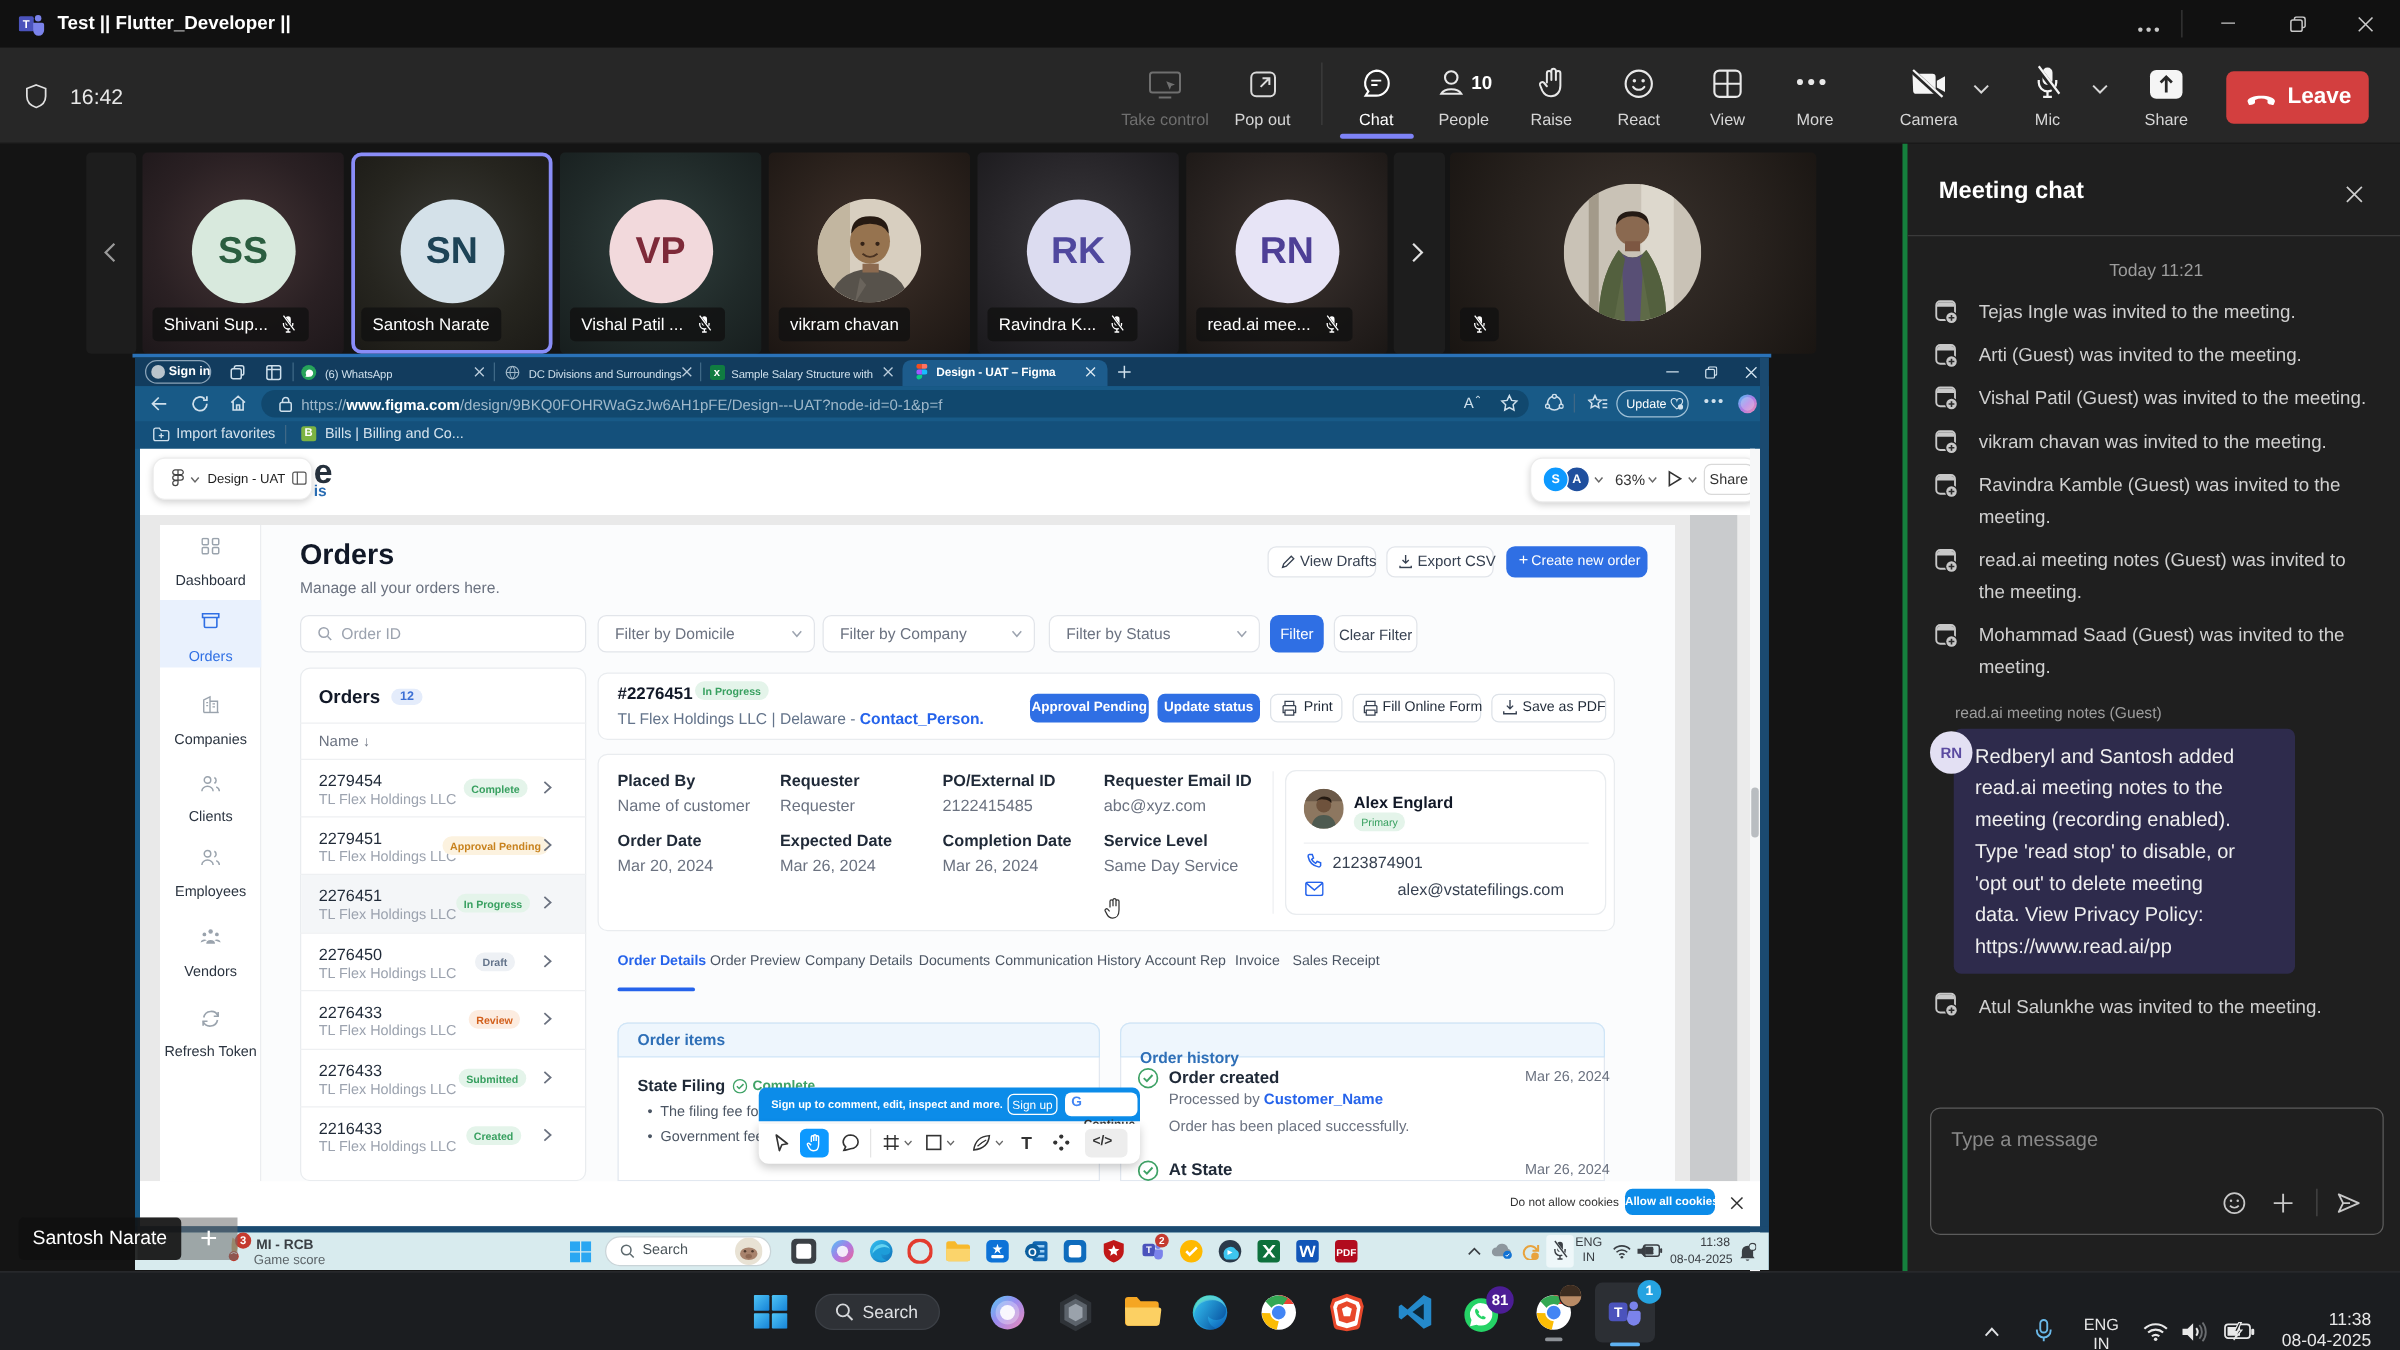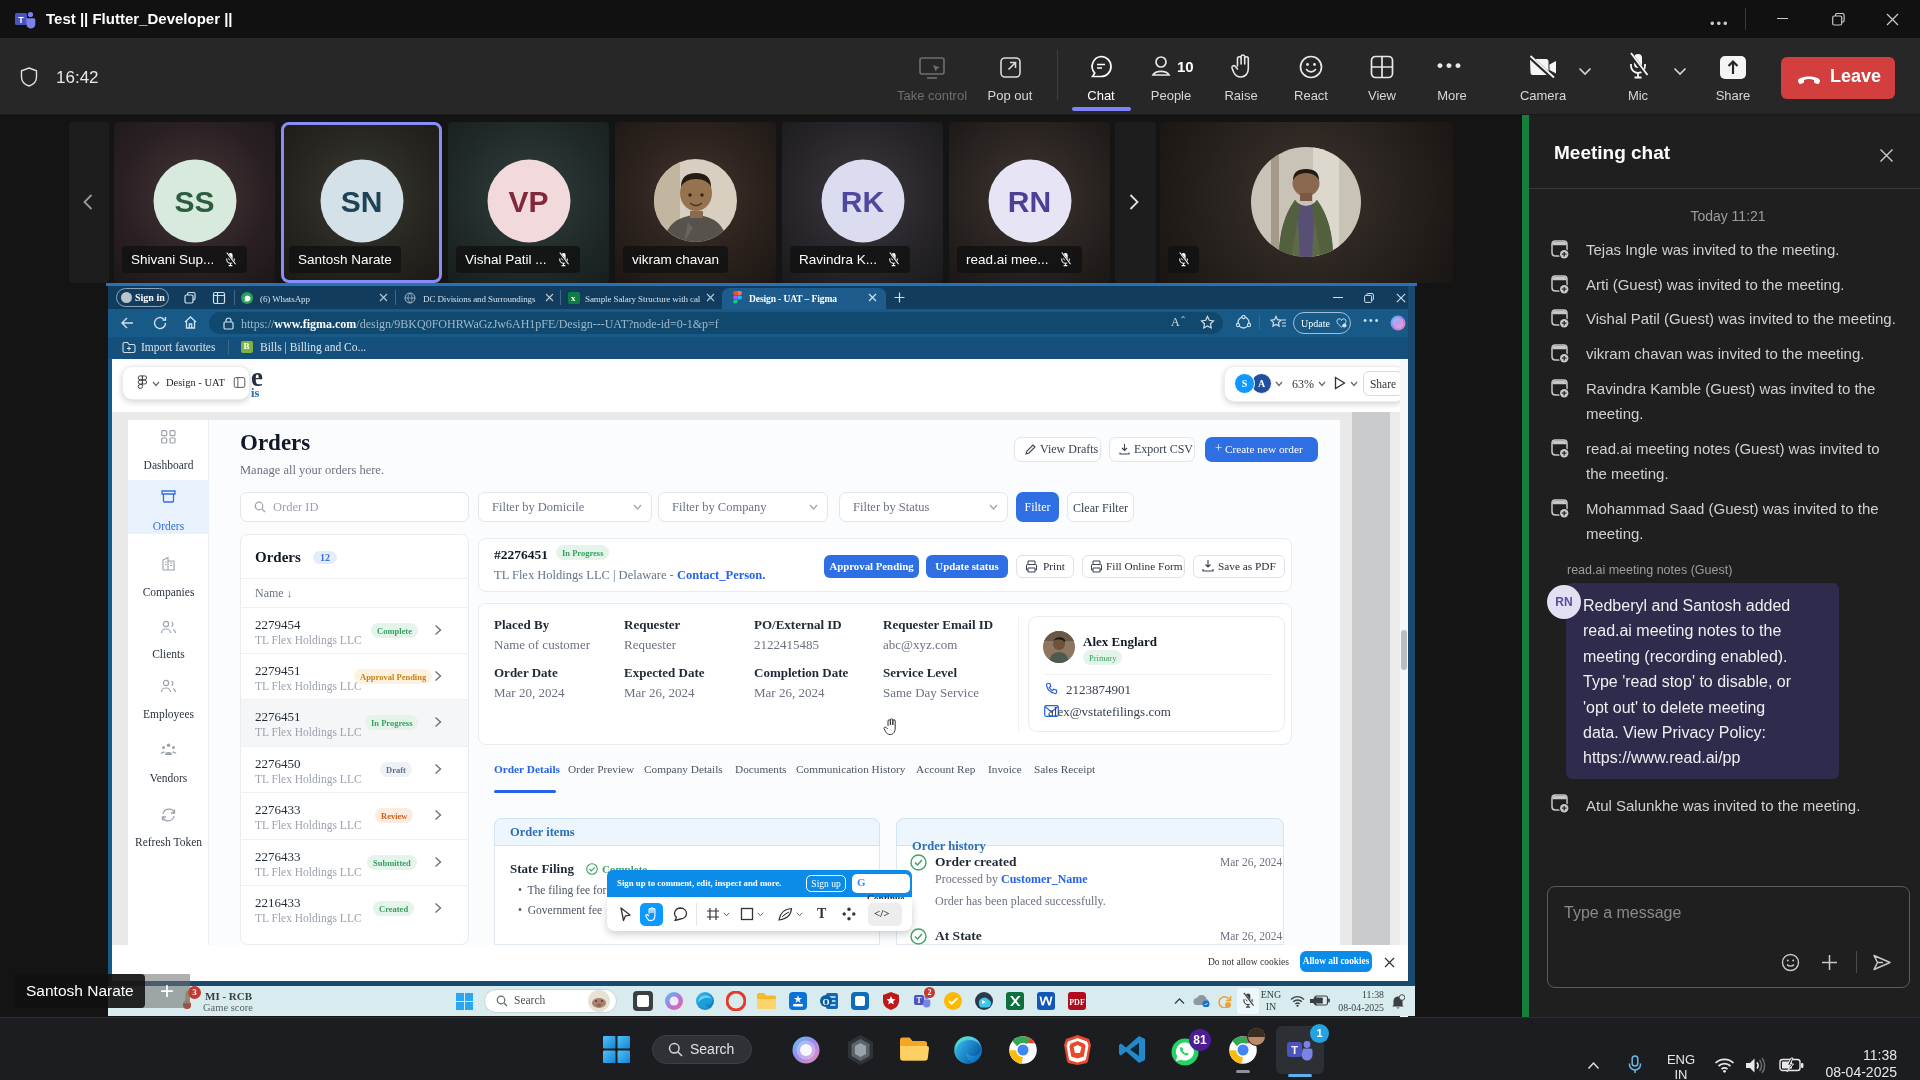--- a/index.html
+++ b/index.html
@@ -8,25 +8,25 @@
 #root { position:relative; width:1920px; height:1080px; }
 
 #titlebar { left:0; top:0; width:1920px; height:38px; background:#111111; }
 #toolbar { left:0; top:38px; width:1920px; height:77px; background:#272727; border-bottom:1px solid #1a1a1a; }
 .tlabel { position:absolute; color:#d6d6d6; font-size:13px; text-align:left; transform:translateX(-50%); top:50px; white-space:nowrap; }
 
 .tile { position:absolute; top:122px; width:161px; height:161px; border-radius:4px; overflow:hidden; }
 .avatar { position:absolute; left:50%; top:79px; transform:translate(-50%,-50%); width:83px; height:83px; border-radius:50%; display:flex; align-items:center; justify-content:center; font-size:30px; font-weight:bold; }
 .namepill { position:absolute; left:8px; bottom:10px; height:27px; background:rgba(17,17,17,0.82); border-radius:4px; color:#fff; font-size:13.5px; display:flex; align-items:center; padding:0 9px; white-space:nowrap; }
 
-#chatpanel { left:1522px; top:115px; width:398px; height:902px; background:#1f1f1f; border-left:7px solid #15803d; }
+#chatpanel { left:1522px; top:115px; width:398px; height:902px; background:#1f1f1f; border-left:4px solid #15803d; }
 .sysmsg { position:absolute; left:57px; color:#d0d0d0; font-size:15px; line-height:25px; width:310px; }
 .sysicon { position:absolute; left:22px; width:19px; height:21px; }
 
-#browser { left:108px; top:286px; width:1307px; height:730px; background:#185a87;font-family:Liberation Serif, serif; }
+#browser { left:108px; top:286px; width:1307px; height:730px; background:#185a87; }
 .wtab { position:absolute; top:2px; height:21px; color:#cfe0ec; font-size:9px; letter-spacing:-0.1px; display:flex; align-items:center; white-space:nowrap; }
 
 #figpage { position:absolute; left:4px; top:73px; width:1292px; height:622px; background:#ffffff; }
 #canvas { position:absolute; left:4px; top:126px; width:1292px; height:533px; background:#e9e9e9; }
 #design { position:absolute; left:16px; top:8px; width:1212px; height:525px; background:#fbfcfd; }
 .pill { border-radius:10px; font-size:8.5px; font-weight:bold; padding:2.5px 6px; display:inline-block; white-space:nowrap; }
 .pgreen { background:#e4f4ea; color:#38a060; }
 .porange { background:#fcf2df; color:#c8821d; }
 .pgrey { background:#eef1f5; color:#64748b; }
 .pred { background:#fcece0; color:#d2601d; }
@@ -636,21 +636,21 @@
       <div class="abs pill pgreen" style="left:955px;top:230px;font-weight:normal;">Primary</div>
       <div class="abs" style="left:915px;top:254px;width:228px;height:1px;background:#eef0f2;"></div>
       <svg class="abs" style="left:917px;top:262px;" width="13" height="13" viewBox="0 0 13 13">
             <path d="M2.5 1.5 l2.3 0 1 2.8 -1.5 1.2 a8 8 0 0 0 3.2 3.2 l1.2 -1.5 2.8 1 0 2.3 a1.5 1.5 0 0 1 -1.7 1 A10.5 10.5 0 0 1 1.5 3.2 a1.5 1.5 0 0 1 1 -1.7z" fill="none" stroke="#2563eb" stroke-width="1.2"></path>
           </svg>
       <div class="abs" style="left:938px;top:262px;color:#374151;font-size:13px;">2123874901</div>
       <svg class="abs" style="left:916px;top:285px;" width="15" height="12" viewBox="0 0 15 12">
             <rect x="0.7" y="0.7" width="13.6" height="10.6" rx="1.5" fill="none" stroke="#2563eb" stroke-width="1.2"></rect>
             <path d="M1 1.5 L7.5 7 L14 1.5" fill="none" stroke="#2563eb" stroke-width="1.2"></path>
           </svg>
-      <div class="abs" style="left:920px;top:284px;color:#374151;font-size:13px;">alex@vstatefilings.com</div>
+      <div class="abs" style="left:990px;top:284px;color:#374151;font-size:13px;">alex@vstatefilings.com</div>
 
       <div class="abs" style="left:366px;top:343px;color:#2563eb;font-size:11.3px;font-weight:bold;white-space:nowrap;">Order Details</div>
       <div class="abs" style="left:366px;top:370px;width:62px;height:3px;background:#2563eb;border-radius:2px;"></div>
       <div class="abs" style="left:440px;top:343px;color:#4b5563;font-size:11.3px;white-space:nowrap;">Order Preview</div>
       <div class="abs" style="left:516px;top:343px;color:#4b5563;font-size:11.3px;white-space:nowrap;">Company Details</div>
       <div class="abs" style="left:607px;top:343px;color:#4b5563;font-size:11.3px;white-space:nowrap;">Documents</div>
       <div class="abs" style="left:668px;top:343px;color:#4b5563;font-size:11.3px;white-space:nowrap;">Communication History</div>
       <div class="abs" style="left:788px;top:343px;color:#4b5563;font-size:11.3px;white-space:nowrap;">Account Rep</div>
       <div class="abs" style="left:860px;top:343px;color:#4b5563;font-size:11.3px;white-space:nowrap;">Invoice</div>
       <div class="abs" style="left:906px;top:343px;color:#4b5563;font-size:11.3px;white-space:nowrap;">Sales Receipt</div>

